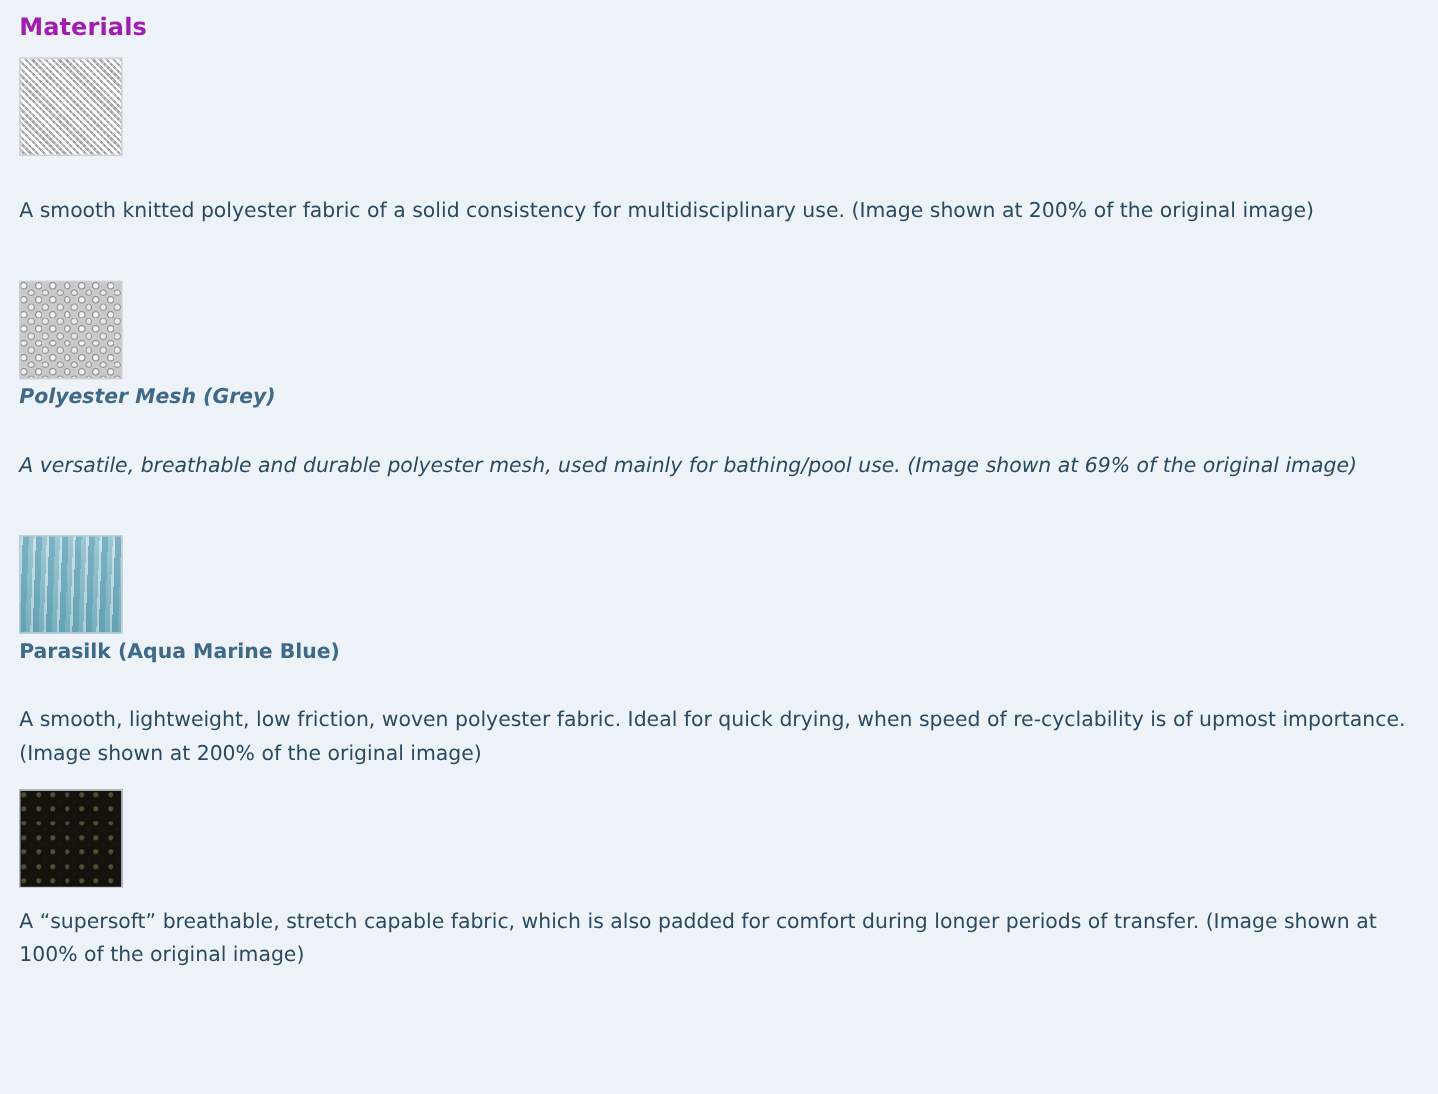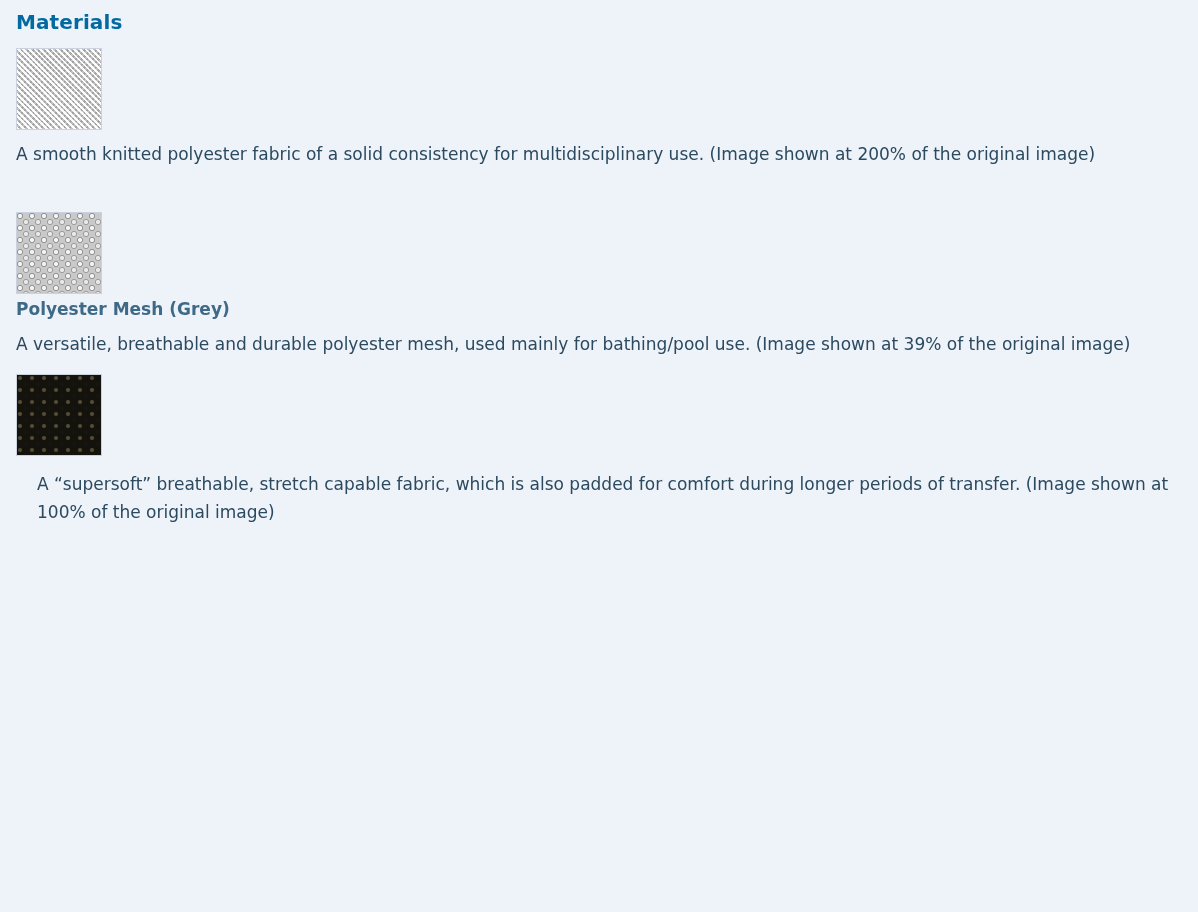--- a/index.html
+++ b/index.html
@@ -14,21 +14,21 @@
     color: #1f3c52;
   }
   .page {
     padding: 0 16px;
     box-sizing: border-box;
     width: 1198px;
   }
   .section-title {
     font-size: 20px;
     font-weight: bold;
-    color: #0369a1;
+    color: #a21caf;
     margin: 0;
     padding-top: 10px;
     line-height: 24px;
     letter-spacing: 0.1px;
   }
   .material {
     margin-top: 18px;
   }
   .swatch {
     width: 86px;
@@ -47,25 +47,25 @@
   }
   .material-desc {
     font-size: 17px;
     color: #2b4a60;
     line-height: 28px;
     margin-top: 18px;
     max-width: 1166px;
   }
   
   .m0 { margin-top: 14px; }
-  .m1 { margin-top: 44px; }
+  .m1 { margin-top: 44px; font-style: italic; }
   .m2 { margin-top: 44px; }
   .m3 { margin-top: 16px; }
-  .desc-tight { margin-top: 14px; margin-left: 21px; }
-  .desc-loose { margin-top: 10px; }
+  .desc-tight { margin-top: 14px; }
+  .desc-loose { margin-top: 32px; }
 
   
   .tex-solid-grey {
     background-color: #d5d5d5;
     background-image:
       repeating-linear-gradient(45deg, rgba(255,255,255,0.95) 0 2px, rgba(150,150,150,0.55) 2px 4px),
       repeating-linear-gradient(-45deg, rgba(255,255,255,0.85) 0 2px, rgba(140,140,140,0.45) 2px 4px);
   }
   .tex-mesh-grey {
     background-color: #cfcfcf;
@@ -97,22 +97,27 @@
   <h1 class="section-title">Materials</h1>
 
   <div class="material m0">
     <div class="swatch tex-solid-grey"></div>
     <div class="material-desc desc-loose">A smooth knitted polyester fabric of a solid consistency for multidisciplinary use. (Image shown at 200% of the original image)</div>
   </div>
 
   <div class="material m1">
     <div class="swatch tex-mesh-grey"></div>
     <div class="material-name">Polyester Mesh (Grey)</div>
-    <div class="material-desc desc-loose">A versatile, breathable and durable polyester mesh, used mainly for bathing/pool use.  (Image shown at 39% of the original image)</div>
+    <div class="material-desc desc-loose">A versatile, breathable and durable polyester mesh, used mainly for bathing/pool use.  (Image shown at 69% of the original image)</div>
   </div>
 
+  <div class="material m2">
+    <div class="swatch tex-parasilk-aqua"></div>
+    <div class="material-name">Parasilk (Aqua Marine Blue)</div>
+    <div class="material-desc desc-loose">A smooth, lightweight, low friction, woven polyester fabric. Ideal for quick drying, when speed of re-cyclability is of upmost importance. (Image shown at 200% of the original image)</div>
+  </div>
 
   <div class="material m3">
     <div class="swatch tex-spacer-black"></div>
     <div class="material-desc desc-tight">A “supersoft” breathable, stretch capable fabric, which is also padded for comfort during longer periods of transfer. (Image shown at 100% of the original image)</div>
   </div>
 
 </div>
 
 </body></html>

